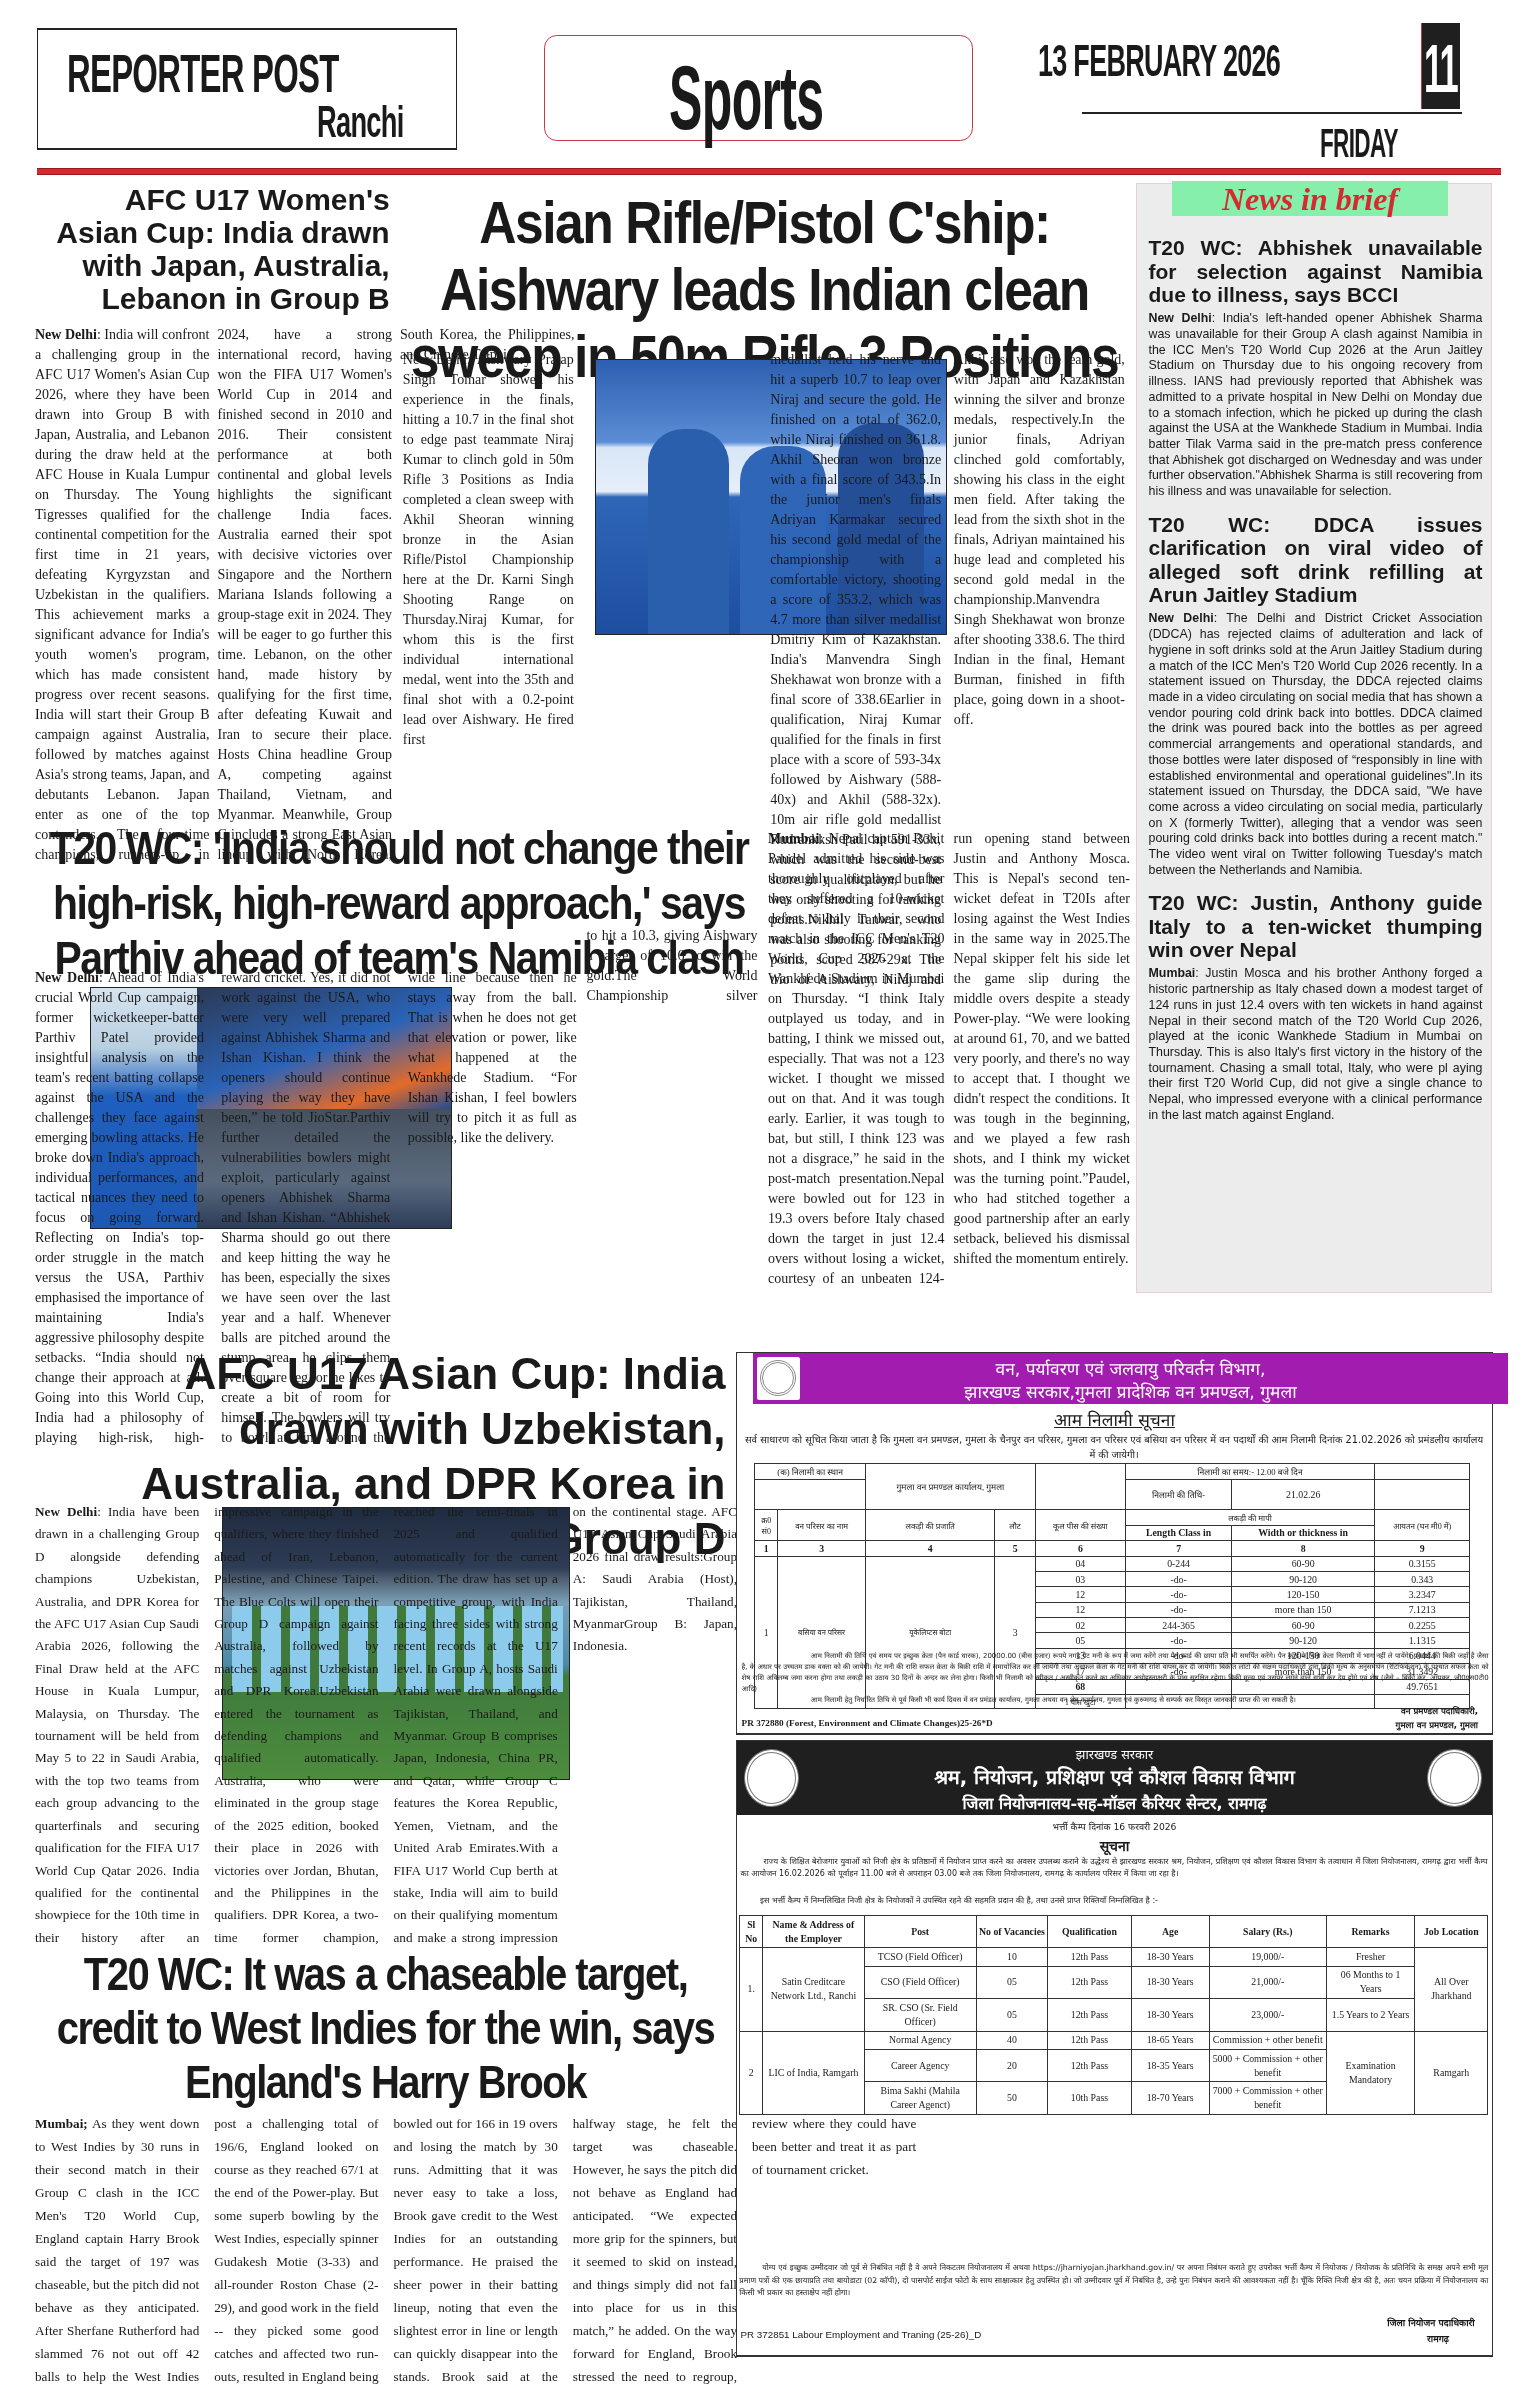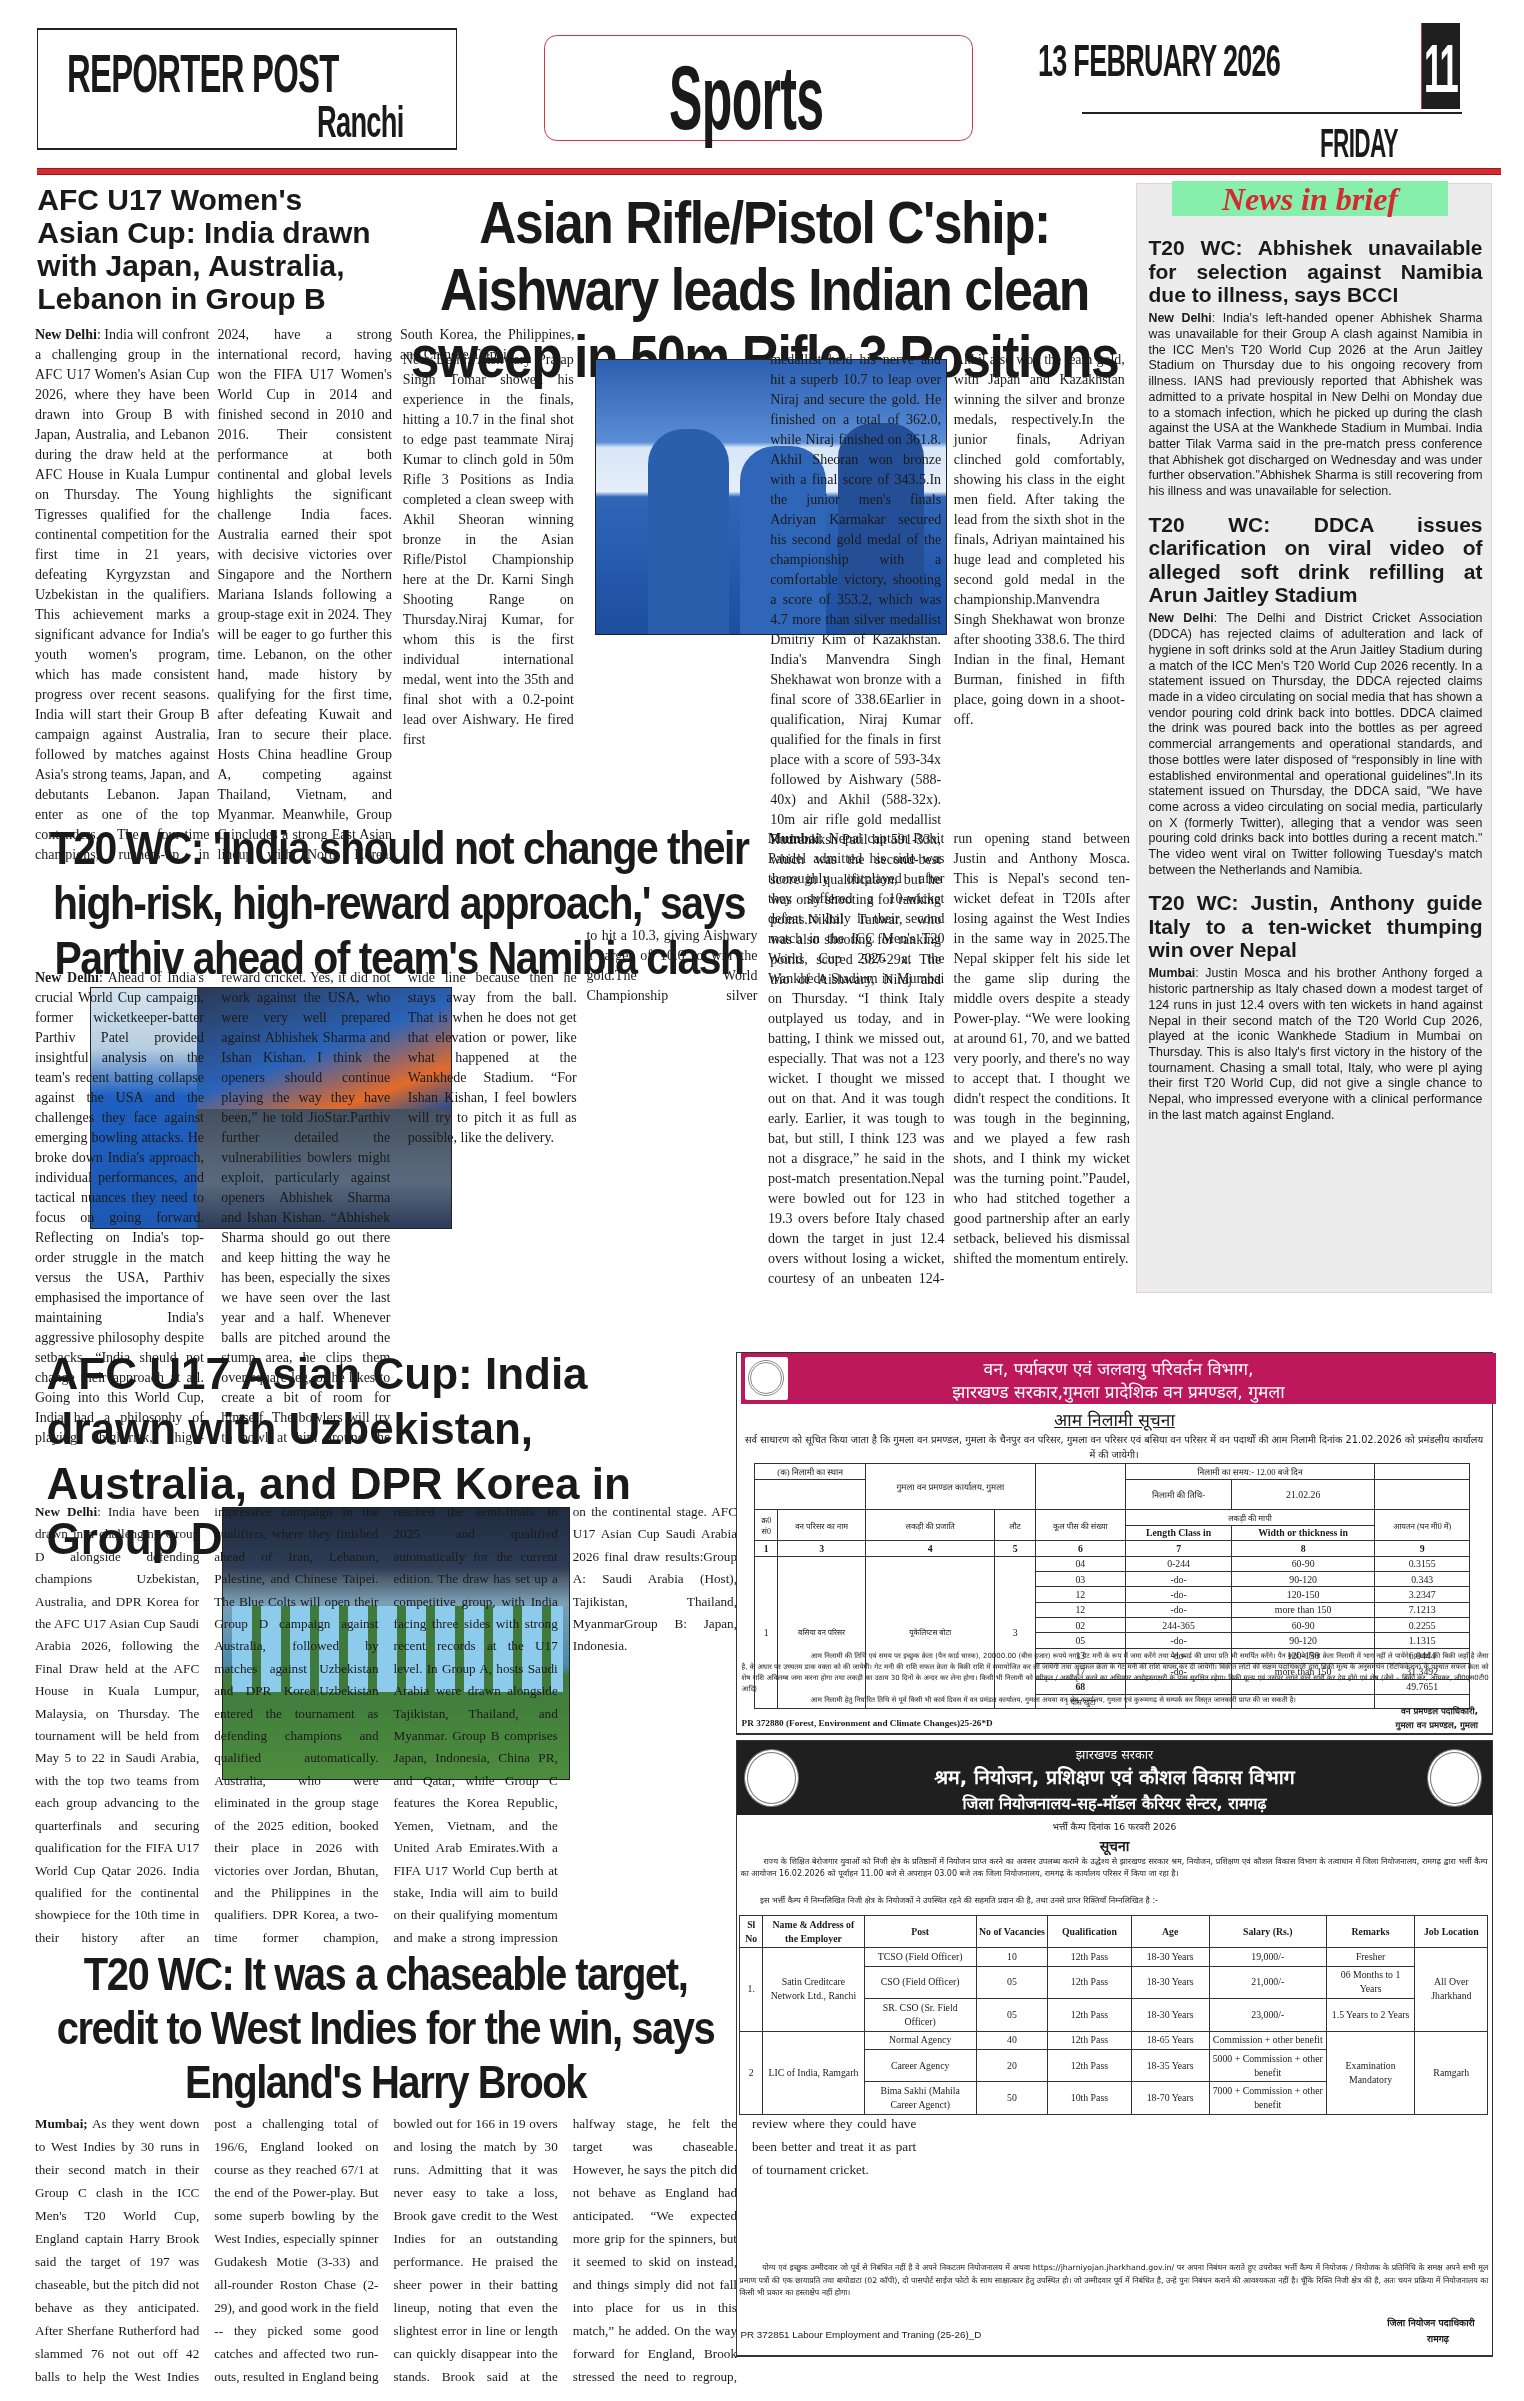--- a/index.html
+++ b/index.html
@@ -1,19 +1,19 @@
 <!DOCTYPE html>
 <html style="font-size:9.2px"><head>
 <meta charset="utf-8">
 <style>
 *{box-sizing:border-box;margin:0;padding:0}
 body{width:1525px;height:2401px;background:#fff;position:relative;overflow:hidden;color:#1a1a1a;font-family:"Liberation Serif",serif}
 .abs{position:absolute}
 .cond{font-family:"Liberation Sans",sans-serif;font-weight:bold;transform-origin:left top;white-space:nowrap;letter-spacing:-1.2px}
-.hl{font-family:"Liberation Sans",sans-serif;font-weight:bold;text-align:left;color:#1a1a1a}
+.hl{font-family:"Liberation Sans",sans-serif;font-weight:bold;text-align:right;color:#1a1a1a}
 .hlc{font-family:"Liberation Sans",sans-serif;font-weight:bold;text-align:center;color:#1a1a1a;letter-spacing:-1.7px;font-stretch:condensed}
 .body{font-family:"Liberation Serif",serif;font-size:14px;line-height:20px;text-align:justify;hyphens:auto}
 .cols{column-gap:16px;column-fill:auto}
 .body b{font-weight:bold}
 .photo{border:1.2px solid #222;overflow:hidden}
 .brief{font-family:"Liberation Sans",sans-serif}
 .brief h3{font-size:21px;line-height:23.6px;text-align:justify;text-align-last:left;margin-bottom:4.6px}
 .brief p{font-size:12.4px;line-height:15.7px;text-align:justify;margin-bottom:12.7px}
 table{border-collapse:collapse}
 .ad td,.ad th{border:0.9px solid #333;font-family:"Liberation Serif",serif;text-align:center;font-size:9.8px;padding:1.7px 2.3px;font-weight:normal}
@@ -110,21 +110,21 @@
 </div>
 
 <div class="abs" style="left:35px;top:1947px;width:702px">
   <h1 class="hlc" style="font-size:46px;line-height:54px;width:805px;margin-left:-52px;transform:scaleX(0.87);transform-origin:center top">T20 WC: It was a chaseable target, credit to West Indies for the win, says England's Harry Brook</h1>
   <div class="body cols" style="margin-top:3px;column-count:4;column-gap:15px;height:276px;font-size:13.2px;line-height:23px">
     <b>Mumbai;</b><span> As they went down to West Indies by 30 runs in their second match in their Group C clash in the ICC Men's T20 World Cup, England captain Harry Brook said the target of 197 was chaseable, but the pitch did not behave as they anticipated. After Sherfane Rutherford had slammed 76 not out off 42 balls to help the West Indies post a challenging total of 196/6, England looked on course as they reached 67/1 at the end of the Power-play. But some superb bowling by the West Indies, especially spinner Gudakesh Motie (3-33) and all-rounder Roston Chase (2-29), and good work in the field -- they picked some good catches and affected two run-outs, resulted in England being bowled out for 166 in 19 overs and losing the match by 30 runs. Admitting that it was never easy to take a loss, Brook gave credit to the West Indies for an outstanding performance. He praised the sheer power in their batting lineup, noting that even the slightest error in line or length can quickly disappear into the stands. Brook said at the halfway stage, he felt the target was chaseable. However, he says the pitch did not behave as England had anticipated. “We expected more grip for the spinners, but it seemed to skid on instead, and things simply did not fall into place for us in this match,” he added. On the way forward for England, Brook stressed the need to regroup, review where they could have been better and treat it as part of tournament cricket.</span>
   </div>
 </div>
 
 <div class="abs" style="left:736px;top:1352px;width:757px;height:383px;border:1.2px solid #333;border-bottom-width:2.3px">
-  <div class="abs" style="left:4px;top:0;width:100%;height:51px;background:#be185d">
+  <div class="abs" style="left:16px;top:0;width:100%;height:51px;background:#a21caf">
     <div class="abs" style="left:3.5px;top:3.5px;width:43px;height:43px;background:#fff;border-radius:2.3px">
       <div style="position:absolute;left:3.5px;top:3.5px;width:36px;height:36px;border-radius:50%;border:3.5px double #888"></div>
     </div>
     <div class="abs hindi" style="left:0;width:100%;top:3.5px;text-align:center;color:#fff;font-size:17.3px">वन, पर्यावरण एवं जलवायु परिवर्तन विभाग,</div>
     <div class="abs hindi" style="left:0;width:100%;top:26.5px;text-align:center;color:#fff;font-size:17.3px">झारखण्ड सरकार,गुमला प्रादेशिक वन प्रमण्डल, गुमला</div>
   </div>
   <div class="abs hindi" style="left:0;width:100%;top:55px;text-align:center;font-size:17.3px;text-decoration:underline">आम निलामी सूचना</div>
   <div class="abs hindi" style="left:4.6px;width:745px;top:79px;text-align:center;font-size:9.8px;line-height:15px">सर्व साधारण को सूचित किया जाता है कि गुमला वन प्रमण्डल, गुमला के चैनपुर वन परिसर, गुमला वन परिसर एवं बसिया वन परिसर में वन पदार्थों की आम निलामी दिनांक 21.02.2026 को प्रमंडलीय कार्यालय में की जायेगी।</div>
   <table class="abs ad" style="left:17.3px;top:110px;width:716px">
     <tbody>

